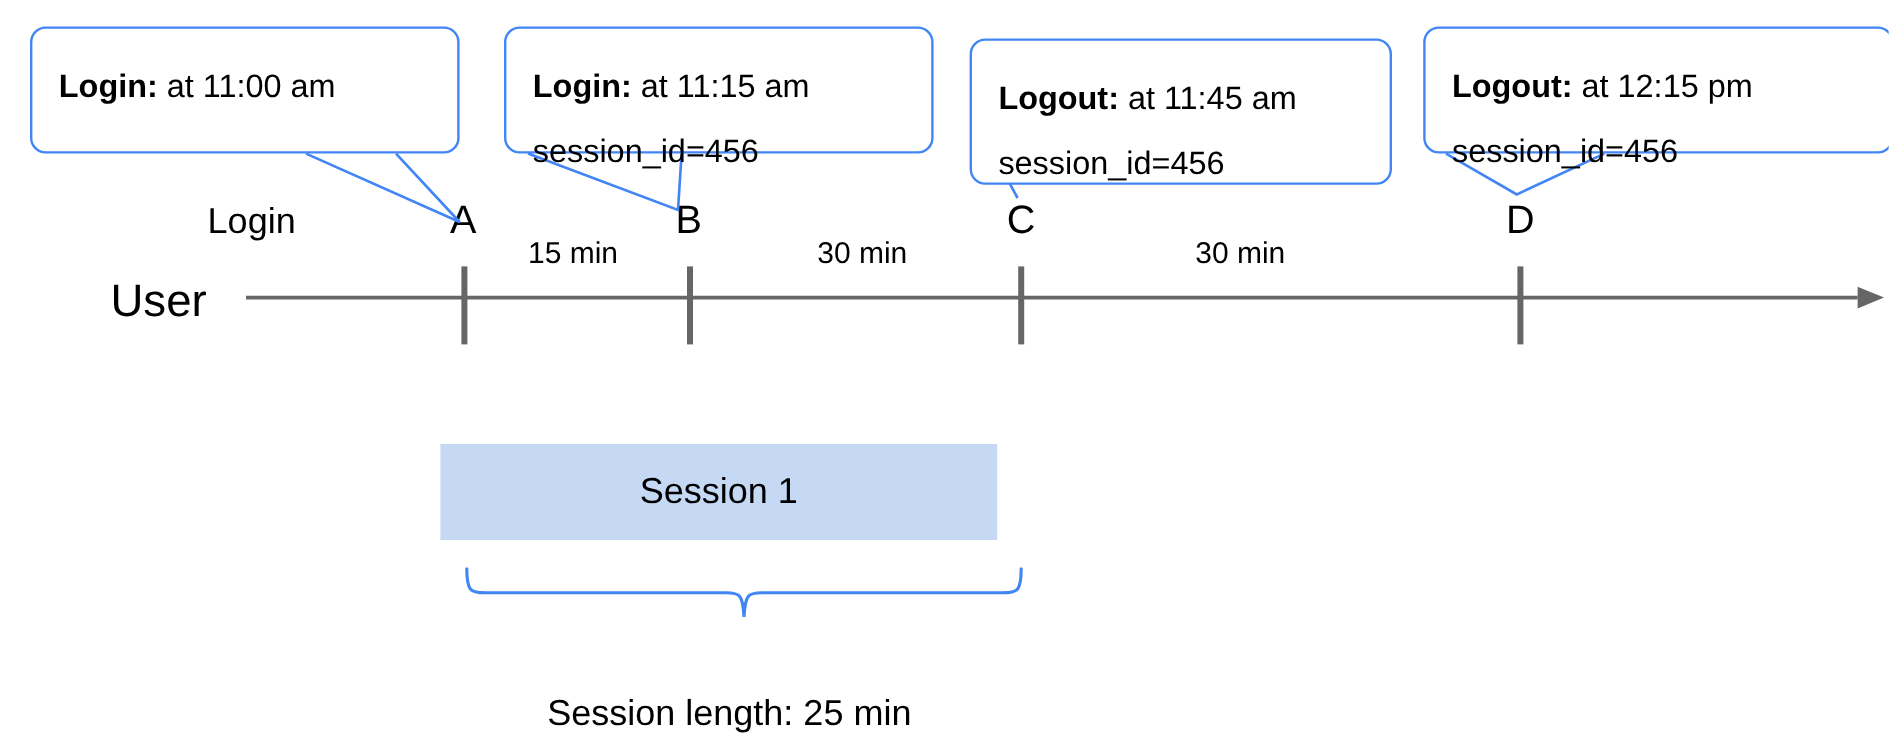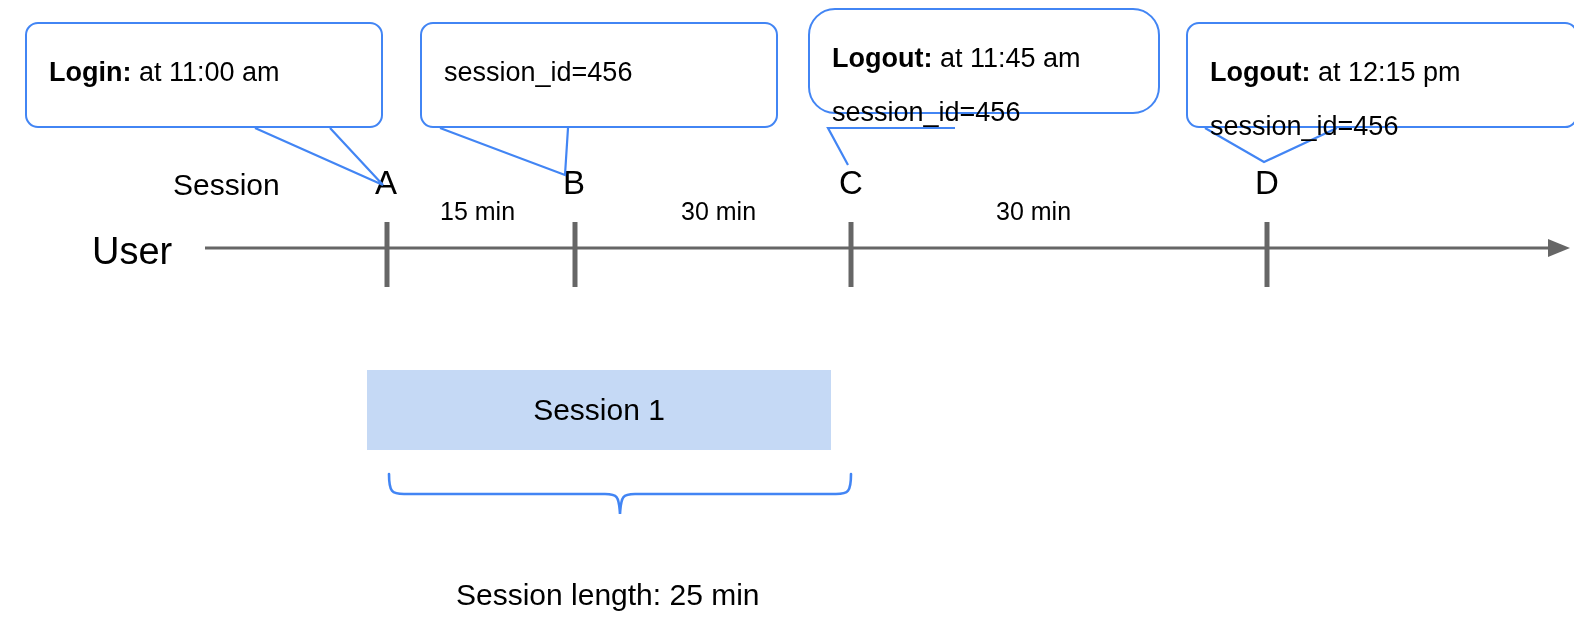--- a/index.html
+++ b/index.html
@@ -79,24 +79,28 @@
 <div id="canvas">
 
   <div class="bubble" style="left:25px; top:22px; width:358px; height:106px;">
     <div class="line">
       <b>Login:</b>
       <span>at 11:00 am</span>
     </div>
   </div>
 
   <div class="bubble" style="left:420px; top:22px; width:358px; height:106px;">
+    <div class="line">
+      <b>Login:</b>
+      <span>at 11:15 am</span>
+    </div>
     <div class="line">session_id=456</div>
   </div>
 
-  <div class="bubble" style="left:808px; top:8px; width:352px; height:106px;border-radius:27px;">
+  <div class="bubble" style="left:808px; top:32px; width:352px; height:122px;">
     <div class="line">
       <b>Logout:</b>
       <span>at 11:45 am</span>
     </div>
     <div class="line">session_id=456</div>
   </div>
 
   <div class="bubble" style="left:1186px; top:22px; width:392px; height:106px;">
     <div class="line">
       <b>Logout:</b>
@@ -125,21 +129,21 @@
 
     <path d="M 389,474
              C 389,492 392,494 404,494
              L 605,494
              C 617,494 619,496 620,514
              C 621,496 623,494 635,494
              L 836,494
              C 848,494 851,492 851,474" fill="none" stroke="#4285f4" stroke-width="2.6" stroke-linecap="round"></path>
   </svg>
 
-  <div class="lbl lbl-events" style="left:173px; top:168px;">Session</div>
+  <div class="lbl lbl-events" style="left:173px; top:168px;">Login</div>
 
   <div class="lbl lbl-user" style="left:92px; top:230px;">User</div>
 
   <div class="lbl lbl-tick" style="left:375px; top:164px;">A</div>
   <div class="lbl lbl-tick" style="left:563px; top:164px;">B</div>
   <div class="lbl lbl-tick" style="left:839px; top:164px;">C</div>
   <div class="lbl lbl-tick" style="left:1255px; top:164px;">D</div>
 
   <div class="lbl lbl-gap" style="left:440px; top:197px;">15 min</div>
   <div class="lbl lbl-gap" style="left:681px; top:197px;">30 min</div>

